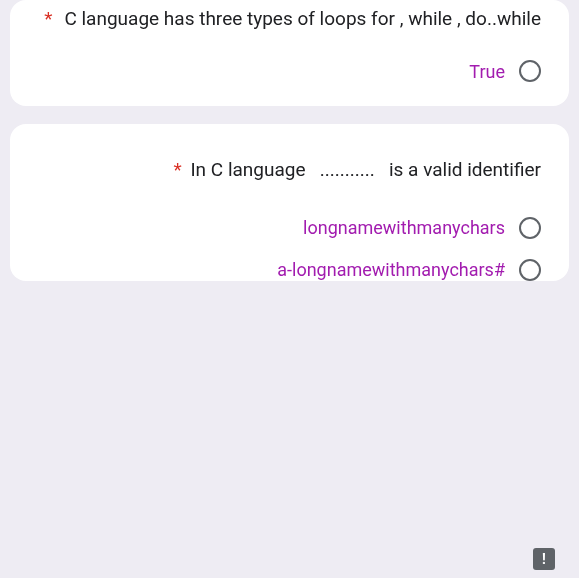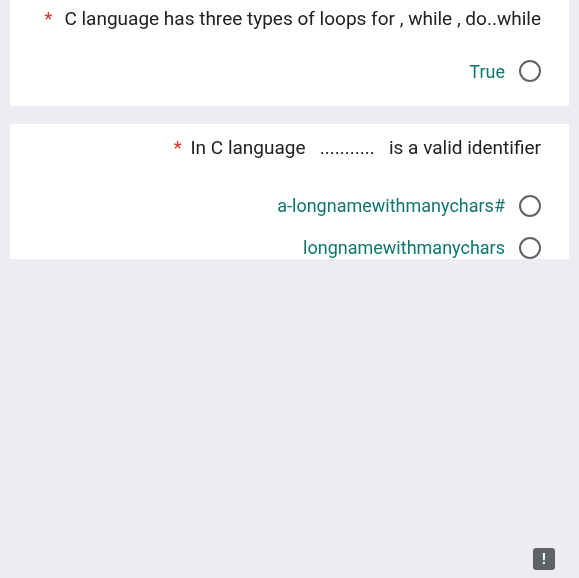--- a/index.html
+++ b/index.html
@@ -10,30 +10,30 @@
     body {
       font-family: Roboto, Arial, sans-serif;
       background-color: #eeecf3;
       width: 579px;
       height: 578px;
       overflow: hidden;
       position: relative;
     }
     .card {
       background-color: #ffffff;
-      border-radius: 0;
+      border-radius: 16px;
       margin: 0 10px 18px 10px;
       padding: 24px 28px 24px 28px;
     }
     .card-1 {
       padding-top: 4px;
       padding-bottom: 24px;
     }
     .card-2 {
-      padding-top: 10px;
+      padding-top: 32px;
       padding-bottom: 0px;
     }
     .question-text {
       font-size: 19px;
       color: #202124;
       line-height: 1.6;
       text-align: right;
       margin-bottom: 26px;
     }
     .question-text .required {
@@ -47,21 +47,21 @@
       gap: 20px;
     }
     .option {
       display: flex;
       align-items: center;
       gap: 14px;
       cursor: pointer;
     }
     .option-label {
       font-size: 18px;
-      color: #0f766e;
+      color: #a21caf;
     }
     .radio {
       width: 22px;
       height: 22px;
       border: 2.2px solid #5f6368;
       border-radius: 50%;
       flex-shrink: 0;
     }
     .q2-text {
       font-size: 19px;
@@ -109,25 +109,25 @@
   <div class="q2-text">
     <span class="required">*</span>
     <span>In C language</span>
     &nbsp;
     <span>...........</span>
     &nbsp;
     <span>is a valid identifier</span>
   </div>
   <div class="options">
     <div class="option">
-      <span class="option-label">a-longnamewithmanychars#</span>
+      <span class="option-label">longnamewithmanychars</span>
       <span class="radio"></span>
     </div>
     <div class="option">
-      <span class="option-label">longnamewithmanychars</span>
+      <span class="option-label">a-longnamewithmanychars#</span>
       <span class="radio"></span>
     </div>
   </div>
 </div>
 
 <div class="alert-badge">
   <span>!</span>
 </div>
 
 </body></html>

